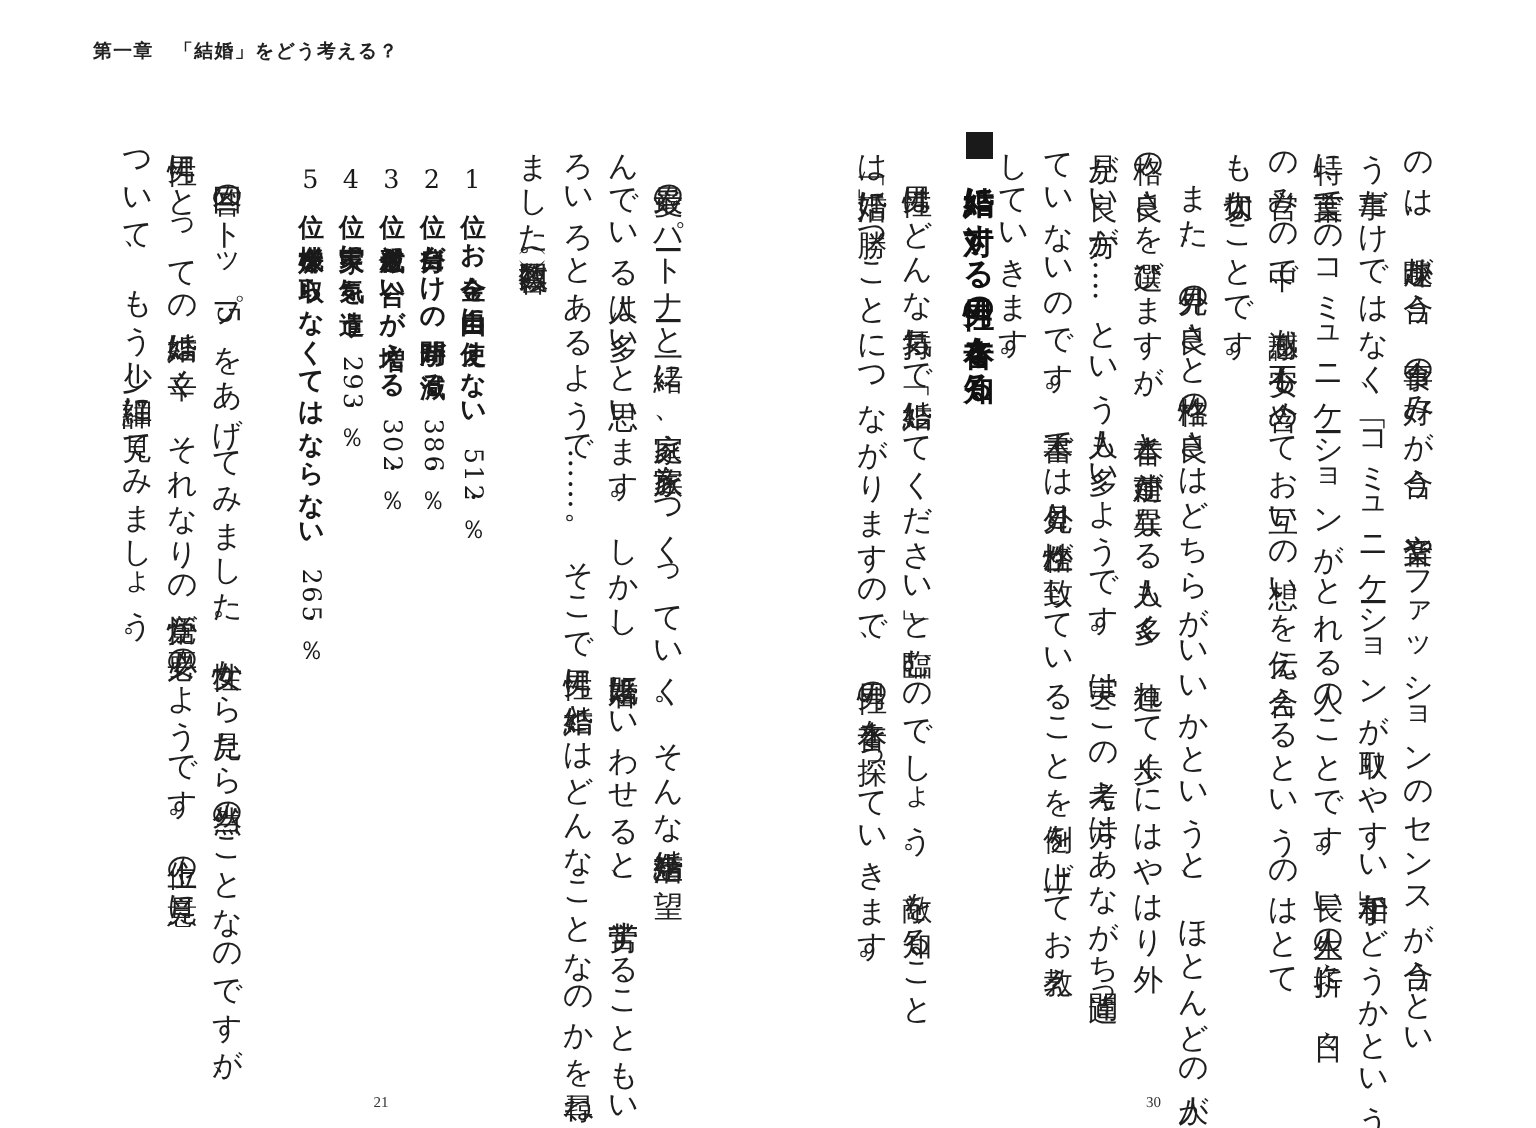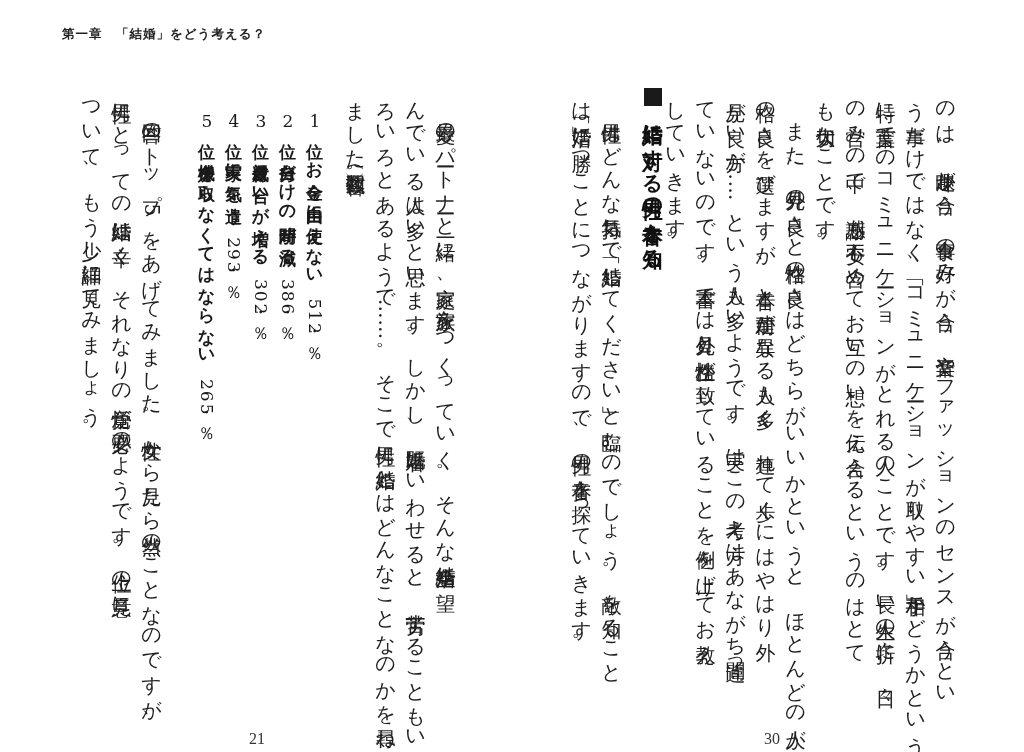--- a/index.html
+++ b/index.html
@@ -83,21 +83,21 @@
     }
     .rank-pct {
       font-family: "DejaVu Serif", "Liberation Serif", serif;
       font-weight: normal;
       font-size: 17px;
     }
     .page-number {
       position: absolute;
       top: 730px;
       font-family: "Liberation Serif", "DejaVu Serif", serif;
-      font-size: 16px;
+      font-size: 10px;
       color: #333;
     }
   </style>
 </head>
 <body>
 
 <div>
 
   <div class="running-head">第一章　「結婚」をどう考える？</div>
 

